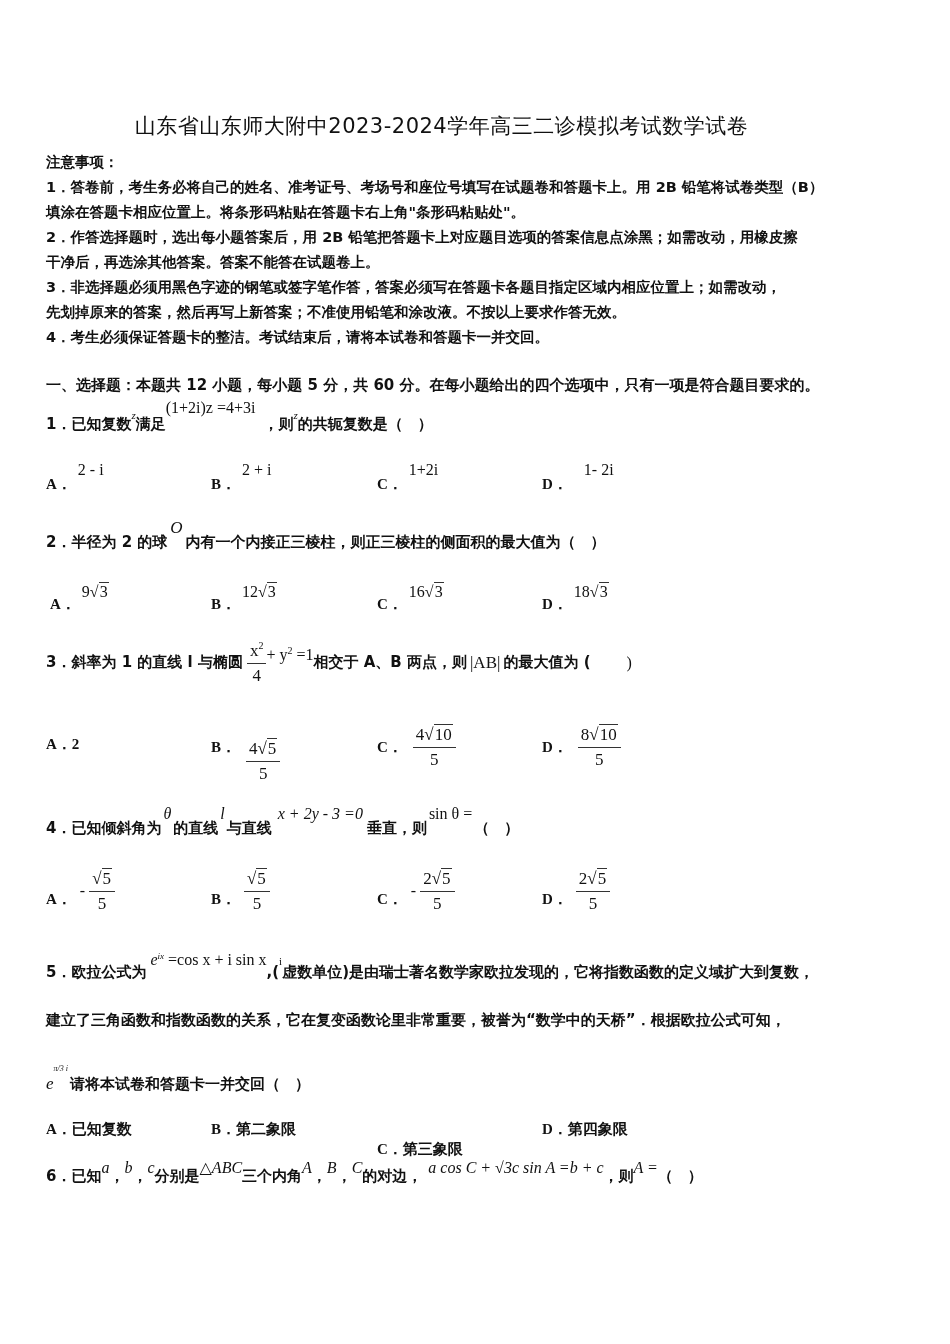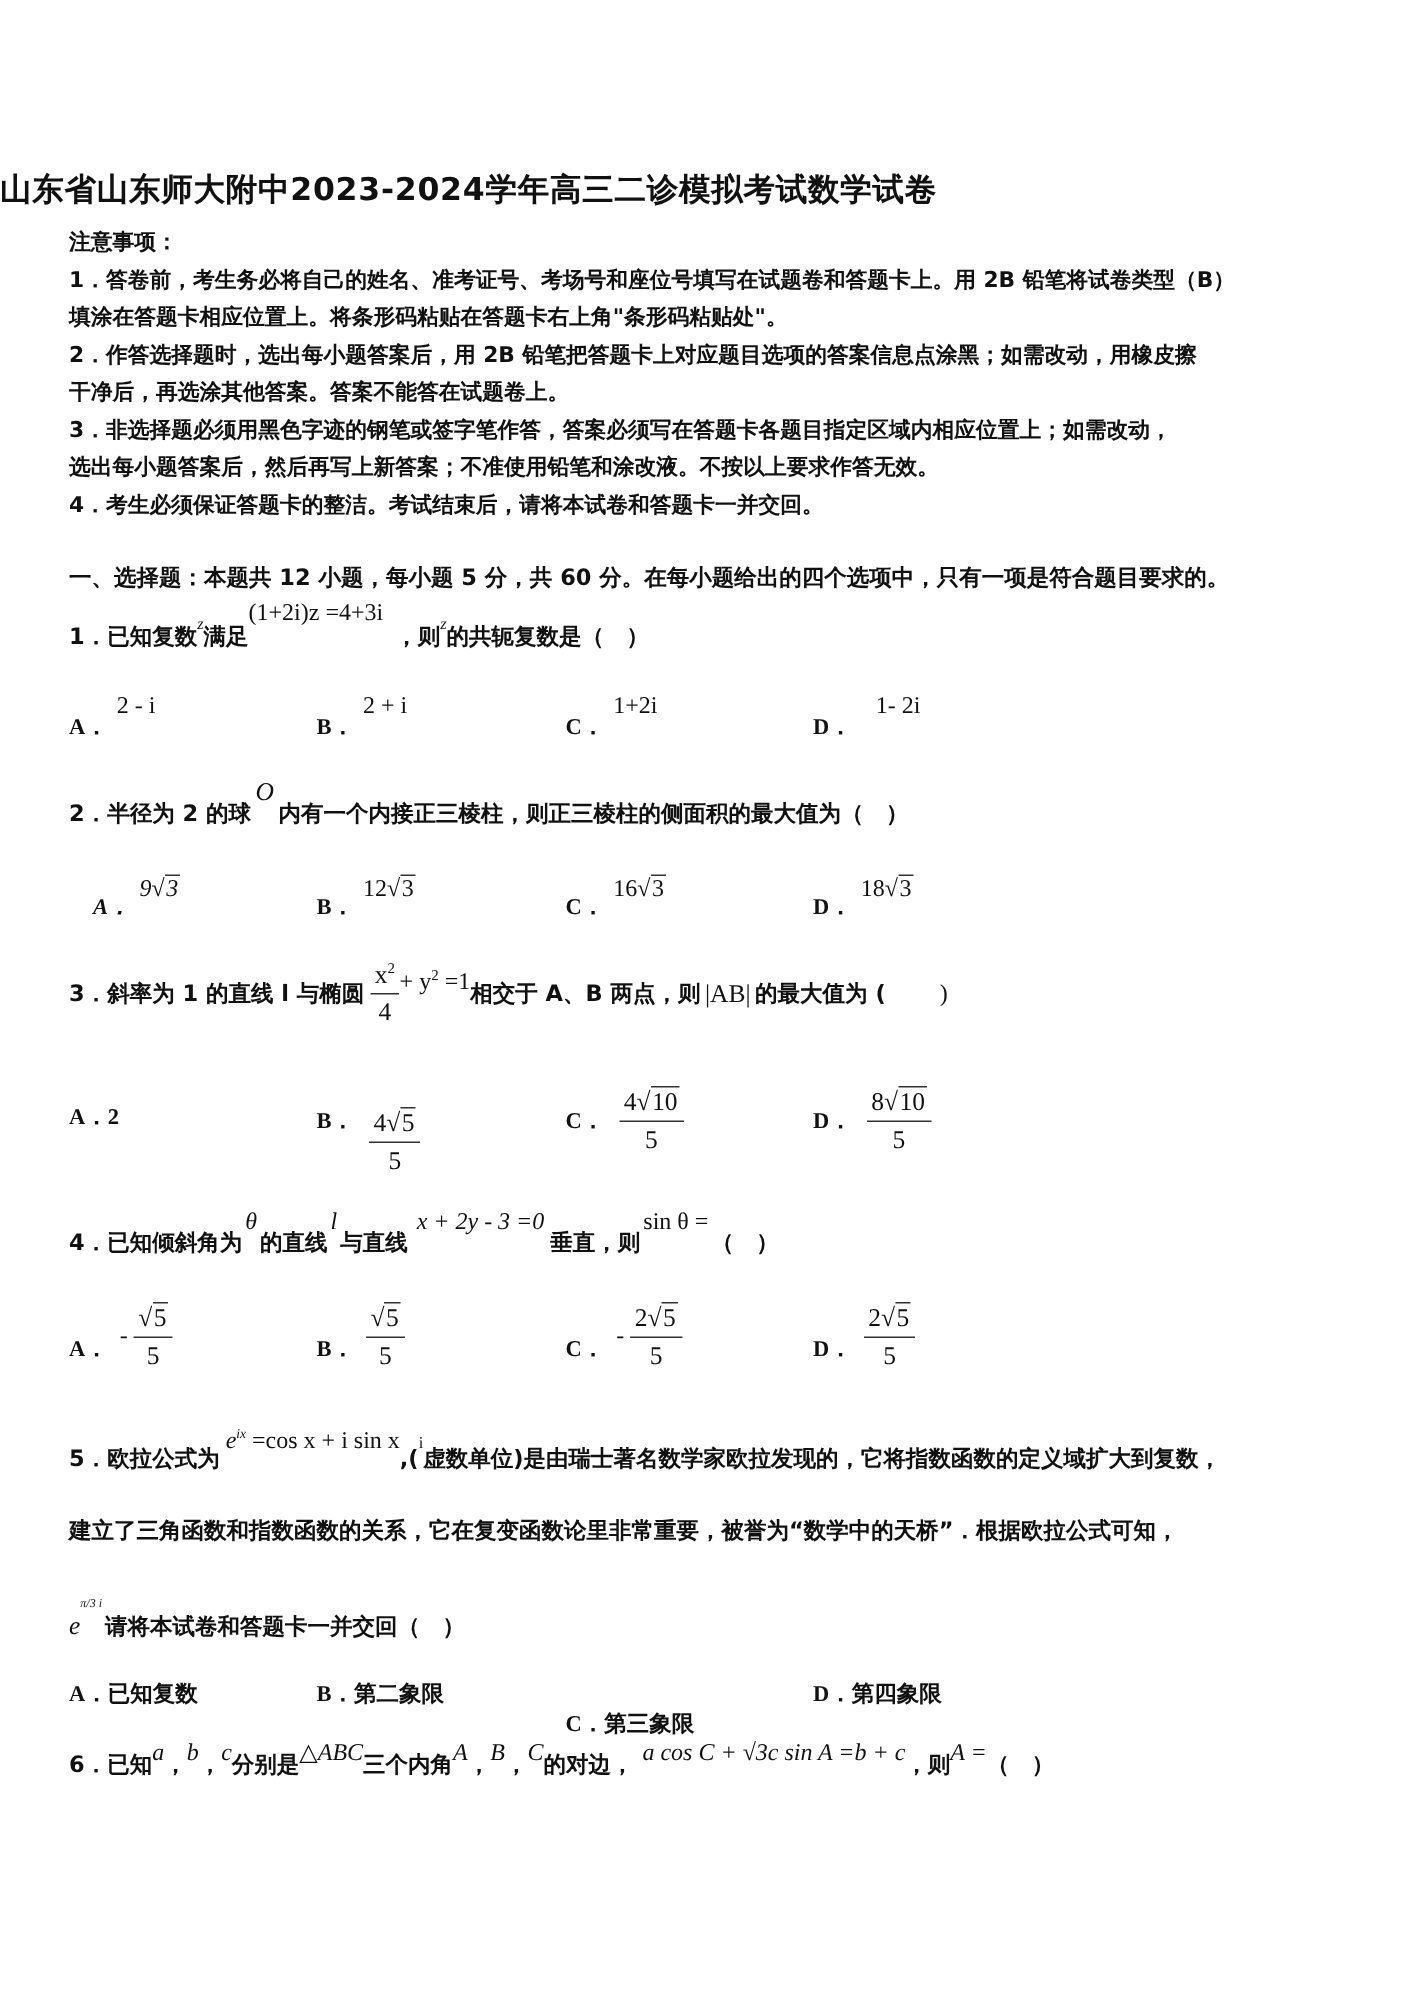--- a/index.html
+++ b/index.html
@@ -1,18 +1,18 @@
 <!DOCTYPE html>
 <html><head>
 <meta charset="utf-8">
 <style>
   html, body { margin: 0; padding: 0; background: #ffffff; }
   body { width: 950px; height: 1344px; position: relative; overflow: hidden; color: #111; font-family: "DejaVu Sans", sans-serif; }
   .abs { position: absolute; white-space: nowrap; }
-  .title { left: 0; width: 883px; top: 112px; text-align: left; font-size: 21px; font-weight: bold; letter-spacing: 0.5px; }
+  .title { left: 0; width: 883px; top: 112px; text-align: center; font-size: 21px; font-weight: normal; letter-spacing: 0.5px; }
   .txt { font-size: 15px; font-weight: bold; }
   .notice { font-size: 14.5px; font-weight: bold; line-height: 25px; left: 46px; }
   .m { font-family: "Liberation Serif", "DejaVu Serif", serif; font-weight: normal; font-size: 16px; }
   .mi { font-style: italic; }
   .opt-label { font-family: "Liberation Serif", "DejaVu Serif", serif; font-weight: bold; font-size: 15px; }
   .frac { display: inline-flex; flex-direction: column; align-items: center; vertical-align: middle; font-family: "Liberation Serif", serif; font-size: 17px; }
   .frac .num { padding: 0 3px 2px; border-bottom: 1px solid #333; }
   .frac .den { padding-top: 2px; }
   .sqrt { display: inline-block; }
   .sqrt .rad { border-top: 1px solid #333; padding: 0 1px; }
@@ -22,42 +22,42 @@
 <body>
 
 <div class="abs title">山东省山东师大附中2023-2024学年高三二诊模拟考试数学试卷</div>
 
 <div class="abs notice" style="top:150px;">注意事项：</div>
 <div class="abs notice" style="top:175px;">1．答卷前，考生务必将自己的姓名、准考证号、考场号和座位号填写在试题卷和答题卡上。用 2B 铅笔将试卷类型（B）</div>
 <div class="abs notice" style="top:200px;">填涂在答题卡相应位置上。将条形码粘贴在答题卡右上角"条形码粘贴处"。</div>
 <div class="abs notice" style="top:225px;">2．作答选择题时，选出每小题答案后，用 2B 铅笔把答题卡上对应题目选项的答案信息点涂黑；如需改动，用橡皮擦</div>
 <div class="abs notice" style="top:250px;">干净后，再选涂其他答案。答案不能答在试题卷上。</div>
 <div class="abs notice" style="top:275px;">3．非选择题必须用黑色字迹的钢笔或签字笔作答，答案必须写在答题卡各题目指定区域内相应位置上；如需改动，</div>
-<div class="abs notice" style="top:300px;">选出每小题答案后，然后再写上新答案；不准使用铅笔和涂改液。不按以上要求作答无效。</div>
+<div class="abs notice" style="top:300px;">先划掉原来的答案，然后再写上新答案；不准使用铅笔和涂改液。不按以上要求作答无效。</div>
 <div class="abs notice" style="top:325px;">4．考生必须保证答题卡的整洁。考试结束后，请将本试卷和答题卡一并交回。</div>
 
 <div class="abs txt" style="left:46px; top:376px;">一、选择题：本题共 12 小题，每小题 5 分，共 60 分。在每小题给出的四个选项中，只有一项是符合题目要求的。</div>
 
 <div class="abs" style="left:46px; top:398px;">
   <span class="txt" style="position:relative; top:16px;">1．</span><span class="txt" style="position:relative; top:16px;">已知复数</span><span class="m mi" style="font-size:11px; position:relative; top:6px;">z</span><span class="txt" style="position:relative; top:16px;">满足</span><span class="m" style="position:relative; top:0px;">(1+2i)z =4+3i</span><span class="txt" style="position:relative; top:16px; margin-left:8px;">，则</span><span class="m mi" style="font-size:11px; position:relative; top:6px;">z</span><span class="txt" style="position:relative; top:16px;">的共轭复数是（　）</span>
 </div>
 
 <div class="abs" style="left:46px; top:460px; width:640px;">
   <span class="abs" style="left:0;"><span class="opt-label" style="position:relative; top:14px;">A．</span><span class="m" style="margin-left:6px;">2 - i</span></span>
   <span class="abs" style="left:165px;"><span class="opt-label" style="position:relative; top:14px;">B．</span><span class="m" style="margin-left:6px;">2 + i</span></span>
   <span class="abs" style="left:331px;"><span class="opt-label" style="position:relative; top:14px;">C．</span><span class="m" style="margin-left:6px;">1+2i</span></span>
   <span class="abs" style="left:496px;"><span class="opt-label" style="position:relative; top:14px;">D．</span><span class="m" style="margin-left:16px;text-align:center;">1- 2i</span></span>
 </div>
 
 <div class="abs" style="left:46px; top:518px;">
   <span class="txt" style="position:relative; top:14px;">2．</span><span class="txt" style="position:relative; top:14px;">半径为 2 的球</span><span class="m mi" style="font-size:17px; margin:0 3px;">O</span><span class="txt" style="position:relative; top:14px;">内有一个内接正三棱柱，则正三棱柱的侧面积的最大值为（　）</span>
 </div>
 
 <div class="abs" style="left:46px; top:582px; width:640px;">
-  <span class="abs" style="left:16px;font-style:italic;"><span class="opt-label" style="position:relative; top:12px;">A．</span><span class="m" style="margin-left:6px;">9</span><span class="m">√</span><span class="m sqrt"><span class="rad">3</span></span></span>
+  <span class="abs" style="left:4px;"><span class="opt-label" style="position:relative; top:12px;">A．</span><span class="m" style="margin-left:6px;">9</span><span class="m">√</span><span class="m sqrt"><span class="rad">3</span></span></span>
   <span class="abs" style="left:165px;"><span class="opt-label" style="position:relative; top:12px;">B．</span><span class="m" style="margin-left:6px;">12</span><span class="m">√</span><span class="m sqrt"><span class="rad">3</span></span></span>
   <span class="abs" style="left:331px;"><span class="opt-label" style="position:relative; top:12px;">C．</span><span class="m" style="margin-left:6px;">16</span><span class="m">√</span><span class="m sqrt"><span class="rad">3</span></span></span>
   <span class="abs" style="left:496px;"><span class="opt-label" style="position:relative; top:12px;">D．</span><span class="m" style="margin-left:6px;">18</span><span class="m">√</span><span class="m sqrt"><span class="rad">3</span></span></span>
 </div>
 
 <div class="abs" style="left:46px; top:640px; display:flex; align-items:center;">
   <span class="txt">3．</span>
     <span class="txt">斜率为 1 的直线 l 与椭圆</span>
   <span class="frac" style="margin-left:4px;">
     <span class="num"><span>x</span><span class="sup">2</span></span>

